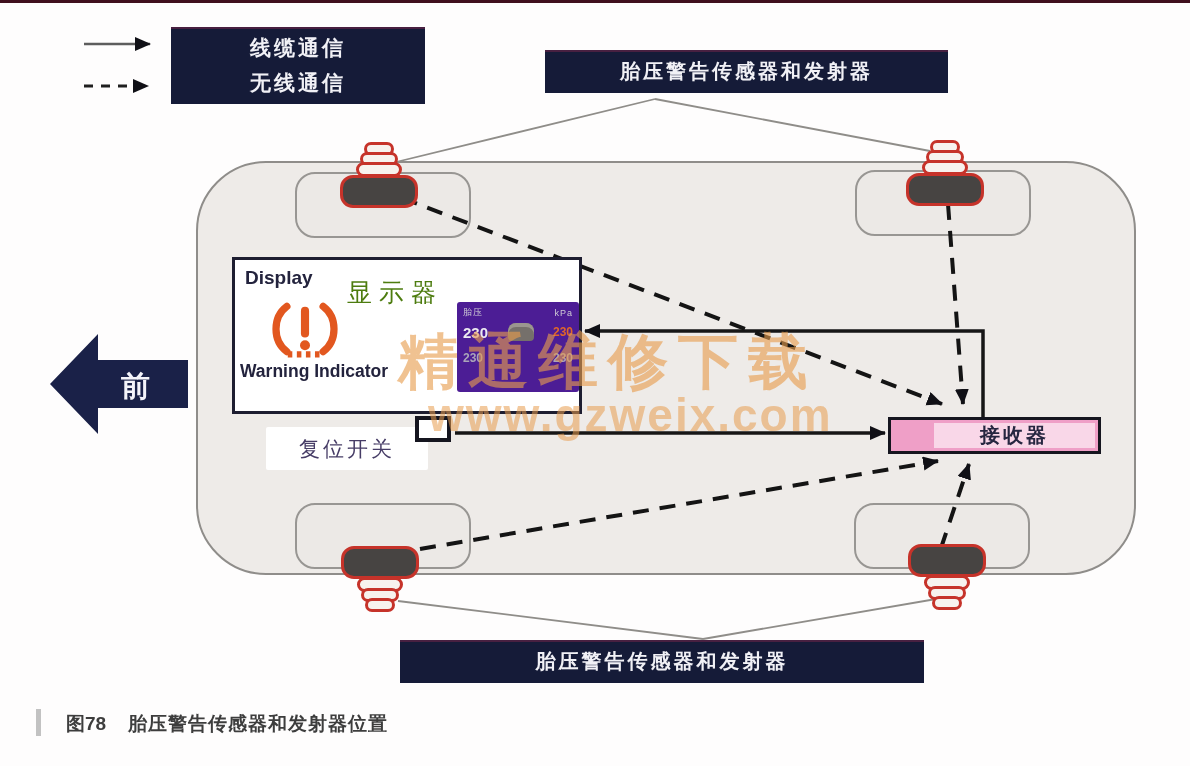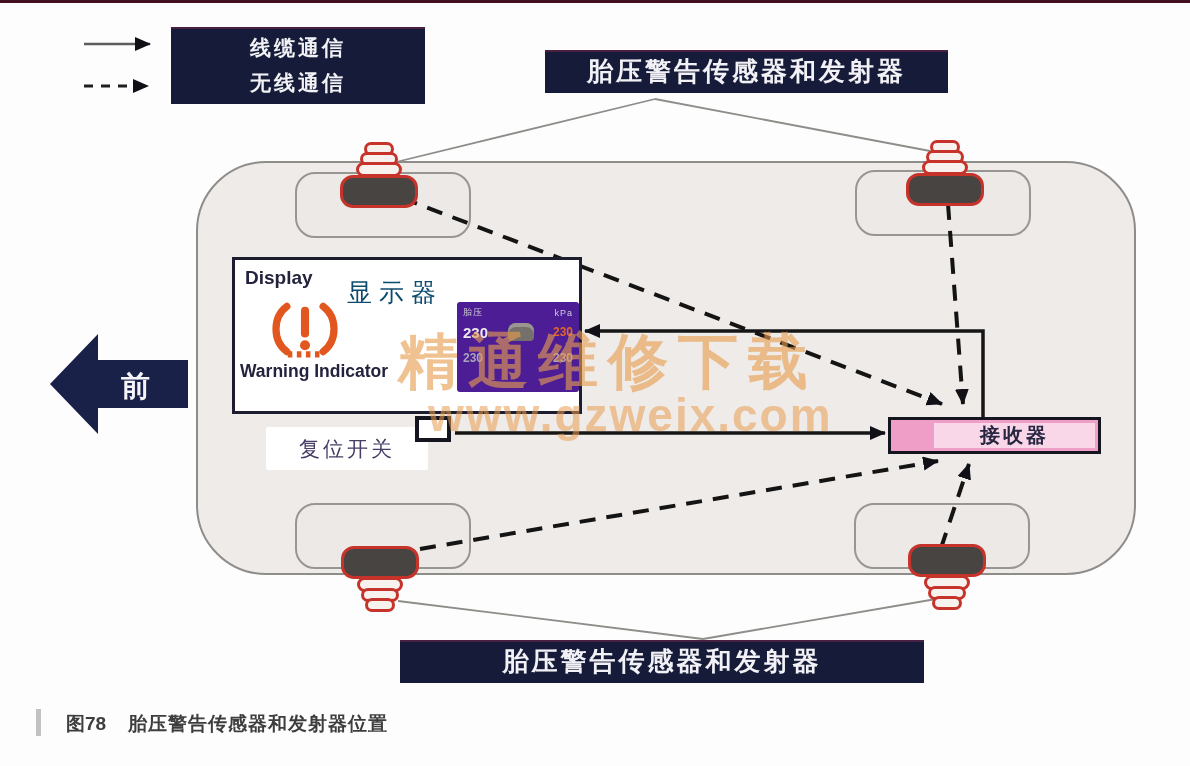--- a/index.html
+++ b/index.html
@@ -47,32 +47,32 @@
 
   
   .navy{background:#151b38;color:#f1f1f6;box-shadow:inset 0 2px 0 rgba(150,40,80,.4);z-index:5;}
   .legend-box{
     position:absolute;left:171px;top:27px;width:254px;height:77px;
     display:flex;flex-direction:column;justify-content:space-evenly;align-items:center;
     font-size:21px;font-weight:600;letter-spacing:3px;
   }
   .callout{
     position:absolute;display:flex;align-items:center;justify-content:center;
-    font-size:26px;font-weight:600;letter-spacing:3px;
+    font-size:20px;font-weight:600;letter-spacing:3px;
   }
   .callout.top{left:545px;top:50px;width:403px;height:43px;}
   .callout.bottom{left:400px;top:640px;width:524px;height:43px;}
 
   
   .display-box{
     position:absolute;left:232px;top:257px;width:350px;height:157px;box-sizing:border-box;
     background:#ffffff;border:3px solid #1d1d30;z-index:5;
   }
   .d-title{position:absolute;left:10px;top:7px;font-size:19px;font-weight:bold;color:#23233d;}
-  .d-title-zh{position:absolute;left:112px;top:16px;font-size:25px;color:#0c4a6e;letter-spacing:7px;}
+  .d-title-zh{position:absolute;left:112px;top:16px;font-size:25px;color:#4d7c0f;letter-spacing:7px;}
   .tpms-icon{position:absolute;left:28px;top:40px;width:84px;height:58px;}
   .d-warning{position:absolute;left:5px;top:101px;font-size:17.5px;font-weight:bold;color:#23233d;text-align:right;}
   .screen{
     position:absolute;left:222px;top:42px;width:122px;height:90px;box-sizing:border-box;
     background:#4c1d95;border-radius:3px;padding:4px 6px;display:flex;flex-direction:column;
   }
   .s-row{display:flex;justify-content:space-between;align-items:center;}
   .s-head{font-size:9px;color:#cfcbd6;letter-spacing:1px;}
   .s-main{margin-top:4px;}
   .s-main .s-val{font-size:15px;font-weight:bold;color:#eceaf0;}

